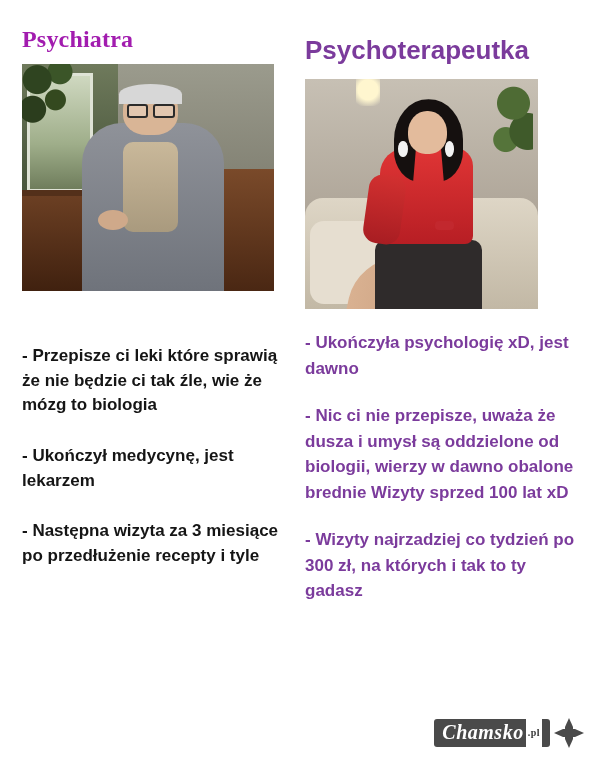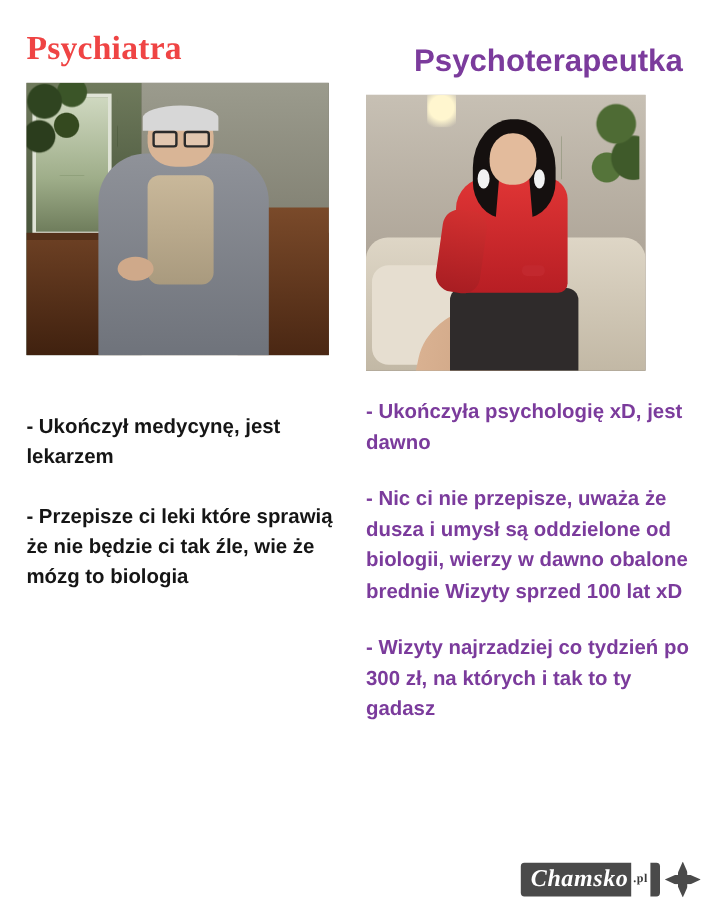--- a/index.html
+++ b/index.html
@@ -24,22 +24,22 @@
   
   .col-left {
     position: absolute;
     left: 22px;
     top: 26px;
     width: 262px;
   }
   .title-left {
     font-family: "Liberation Serif", serif;
     font-weight: bold;
-    font-size: 28px;
-    color: #ef4444;
+    font-size: 24px;
+    color: #a21caf;
     line-height: 1.1;
     letter-spacing: 0.2px;
   }
   .photo-left {
     margin-top: 12px;
     width: 252px;
     height: 227px;
     position: relative;
     overflow: hidden;
     background: #6d6a5d;
@@ -124,21 +124,20 @@
     position: absolute;
     left: 305px;
     top: 36px;
     width: 270px;
   }
   .title-right {
     font-size: 26px;
     font-weight: bold;
     color: #7b3b9c;
     line-height: 1.1;
-    margin-left: 40px;
   }
   .photo-right {
     margin-top: 14px;
     width: 233px;
     height: 230px;
     position: relative;
     overflow: hidden;
     background: #b9b0a4;
   }
   .pr-bg {
@@ -285,22 +284,23 @@
       <div class="pl-shirt"></div>
       <div class="pl-head"></div>
       <div class="pl-hair"></div>
       <div class="pl-glass1"></div>
       <div class="pl-glass2"></div>
       <div class="pl-hand"></div>
     </div>
   </div>
 
   <div class="text-left">
+    <p>- Przepisze ci leki które sprawią że nie będzie ci tak źle, wie że mózg to biologia</p>
     <p>- Ukończył medycynę, jest lekarzem</p>
-    <p>- Przepisze ci leki które sprawią że nie będzie ci tak źle, wie że mózg to biologia</p>
+    <p>- Następna wizyta za 3 miesiące po przedłużenie recepty i tyle</p>
   </div>
 
   <div class="col-right">
     <div class="title-right">Psychoterapeutka</div>
     <div class="photo-right">
       <div class="pr-bg"></div>
       <div class="pr-light"></div>
       <div class="pr-plant"></div>
       <div class="pr-sofa"></div>
       <div class="pr-cushion"></div>

